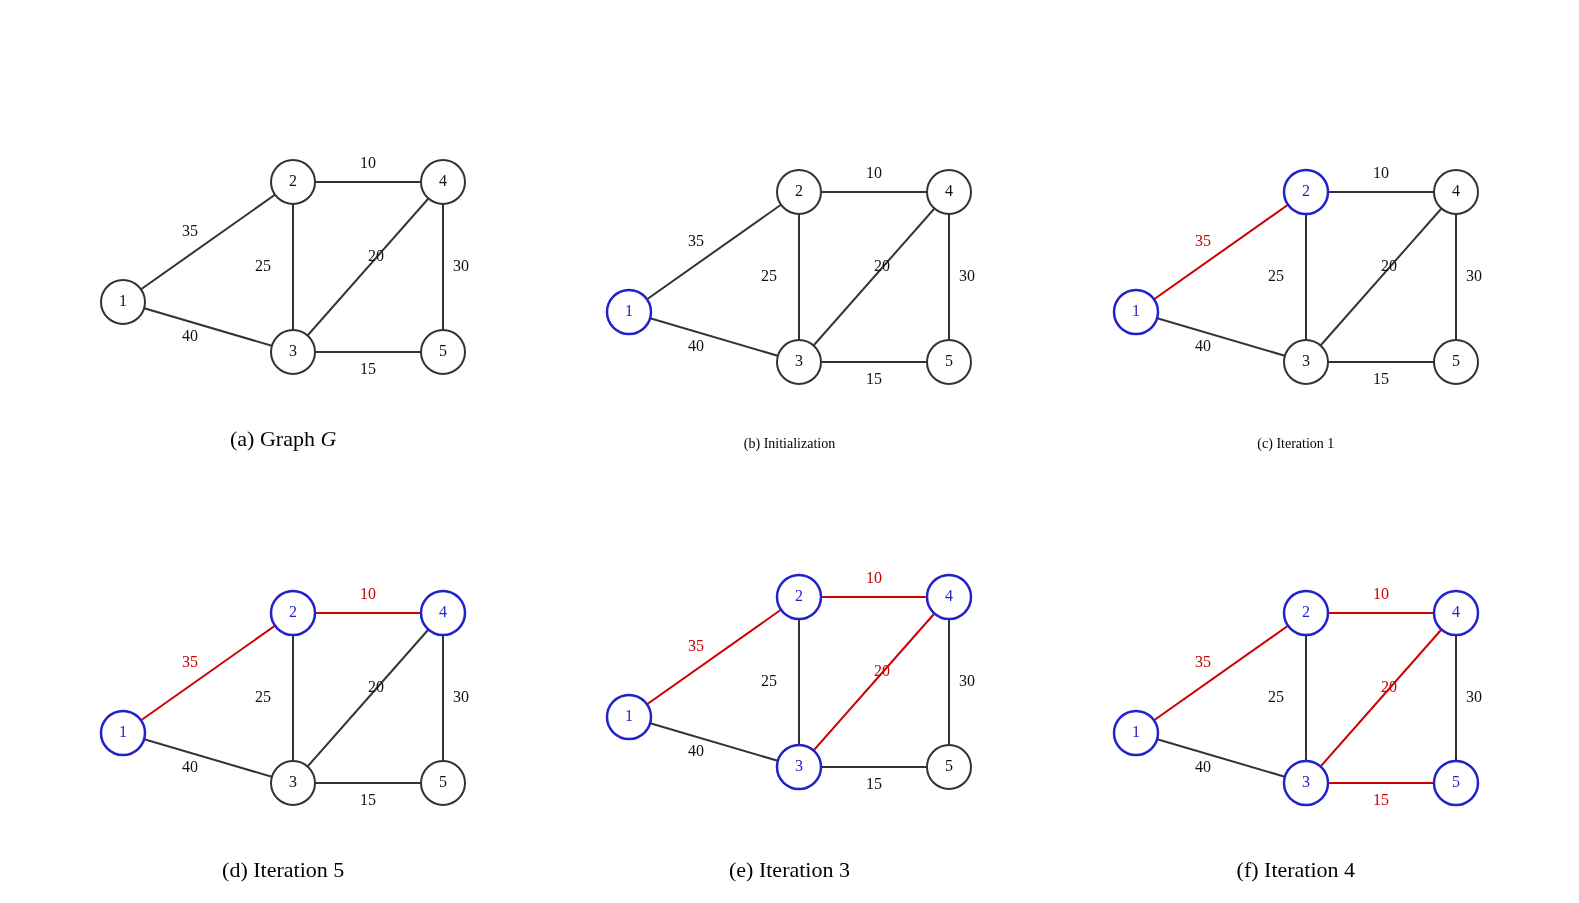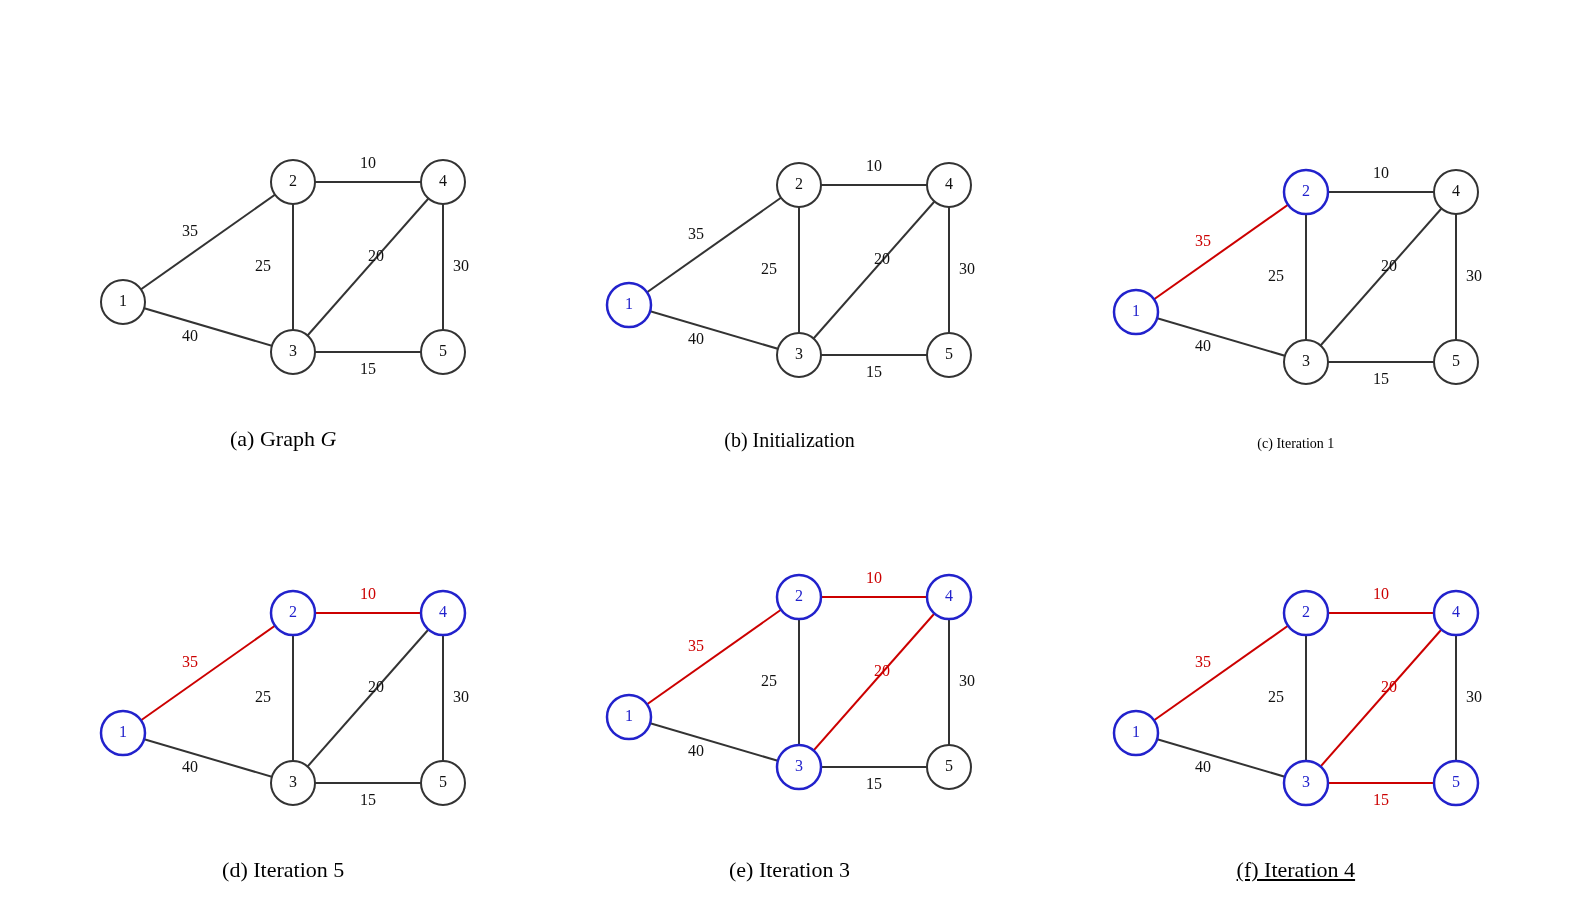--- a/index.html
+++ b/index.html
@@ -87,21 +87,21 @@
         <text x="80" y="220" text-anchor="middle" dominant-baseline="middle" font-size="18" font-family="Georgia, serif" fill="#2222cc" font-weight="normal">1</text>
         <circle cx="250" cy="100" r="22" fill="white" stroke="#333" stroke-width="2"></circle>
         <text x="250" y="100" text-anchor="middle" dominant-baseline="middle" font-size="18" font-family="Georgia, serif" fill="#111" font-weight="normal">2</text>
         <circle cx="250" cy="270" r="22" fill="white" stroke="#333" stroke-width="2"></circle>
         <text x="250" y="270" text-anchor="middle" dominant-baseline="middle" font-size="18" font-family="Georgia, serif" fill="#111" font-weight="normal">3</text>
         <circle cx="400" cy="100" r="22" fill="white" stroke="#333" stroke-width="2"></circle>
         <text x="400" y="100" text-anchor="middle" dominant-baseline="middle" font-size="18" font-family="Georgia, serif" fill="#111" font-weight="normal">4</text>
         <circle cx="400" cy="270" r="22" fill="white" stroke="#333" stroke-width="2"></circle>
         <text x="400" y="270" text-anchor="middle" dominant-baseline="middle" font-size="18" font-family="Georgia, serif" fill="#111" font-weight="normal">5</text>
       </svg>
-      <div style="font-size: 20px; font-family: Georgia, serif; margin-top: 4px; text-align: right;">(b)  Initialization</div>
+      <div style="font-size: 14px; font-family: Georgia, serif; margin-top: 4px; text-align: right;">(b)  Initialization</div>
     </div>
     <div class="graph-cell">
       <svg width="480" height="340" viewBox="0 0 480 340">
         <line x1="80" y1="220" x2="250" y2="100" stroke="#cc0000" stroke-width="2"></line>
         <text x="147" y="150" text-anchor="middle" dominant-baseline="middle" font-size="17" font-family="Georgia, serif" fill="#cc0000">35</text>
         <line x1="80" y1="220" x2="250" y2="270" stroke="#333" stroke-width="2"></line>
         <text x="147" y="255" text-anchor="middle" dominant-baseline="middle" font-size="17" font-family="Georgia, serif" fill="#111">40</text>
         <line x1="250" y1="100" x2="250" y2="270" stroke="#333" stroke-width="2"></line>
         <text x="220" y="185" text-anchor="middle" dominant-baseline="middle" font-size="17" font-family="Georgia, serif" fill="#111">25</text>
         <line x1="250" y1="100" x2="400" y2="100" stroke="#333" stroke-width="2"></line>
@@ -203,15 +203,15 @@
         <text x="80" y="220" text-anchor="middle" dominant-baseline="middle" font-size="18" font-family="Georgia, serif" fill="#2222cc" font-weight="normal">1</text>
         <circle cx="250" cy="100" r="22" fill="white" stroke="#2222cc" stroke-width="2.5"></circle>
         <text x="250" y="100" text-anchor="middle" dominant-baseline="middle" font-size="18" font-family="Georgia, serif" fill="#2222cc" font-weight="normal">2</text>
         <circle cx="250" cy="270" r="22" fill="white" stroke="#2222cc" stroke-width="2.5"></circle>
         <text x="250" y="270" text-anchor="middle" dominant-baseline="middle" font-size="18" font-family="Georgia, serif" fill="#2222cc" font-weight="normal">3</text>
         <circle cx="400" cy="100" r="22" fill="white" stroke="#2222cc" stroke-width="2.5"></circle>
         <text x="400" y="100" text-anchor="middle" dominant-baseline="middle" font-size="18" font-family="Georgia, serif" fill="#2222cc" font-weight="normal">4</text>
         <circle cx="400" cy="270" r="22" fill="white" stroke="#2222cc" stroke-width="2.5"></circle>
         <text x="400" y="270" text-anchor="middle" dominant-baseline="middle" font-size="18" font-family="Georgia, serif" fill="#2222cc" font-weight="normal">5</text>
       </svg>
-      <div style="font-size: 22px; font-family: Georgia, serif; margin-top: 4px; text-align: center; text-decoration: underline;">(f)  Iteration 4</div>
+      <div style="font-size: 22px; font-family: Georgia, serif; margin-top: 4px; text-align: center;">(f)  Iteration 4</div>
     </div>
   </div>
 
 </body></html>

